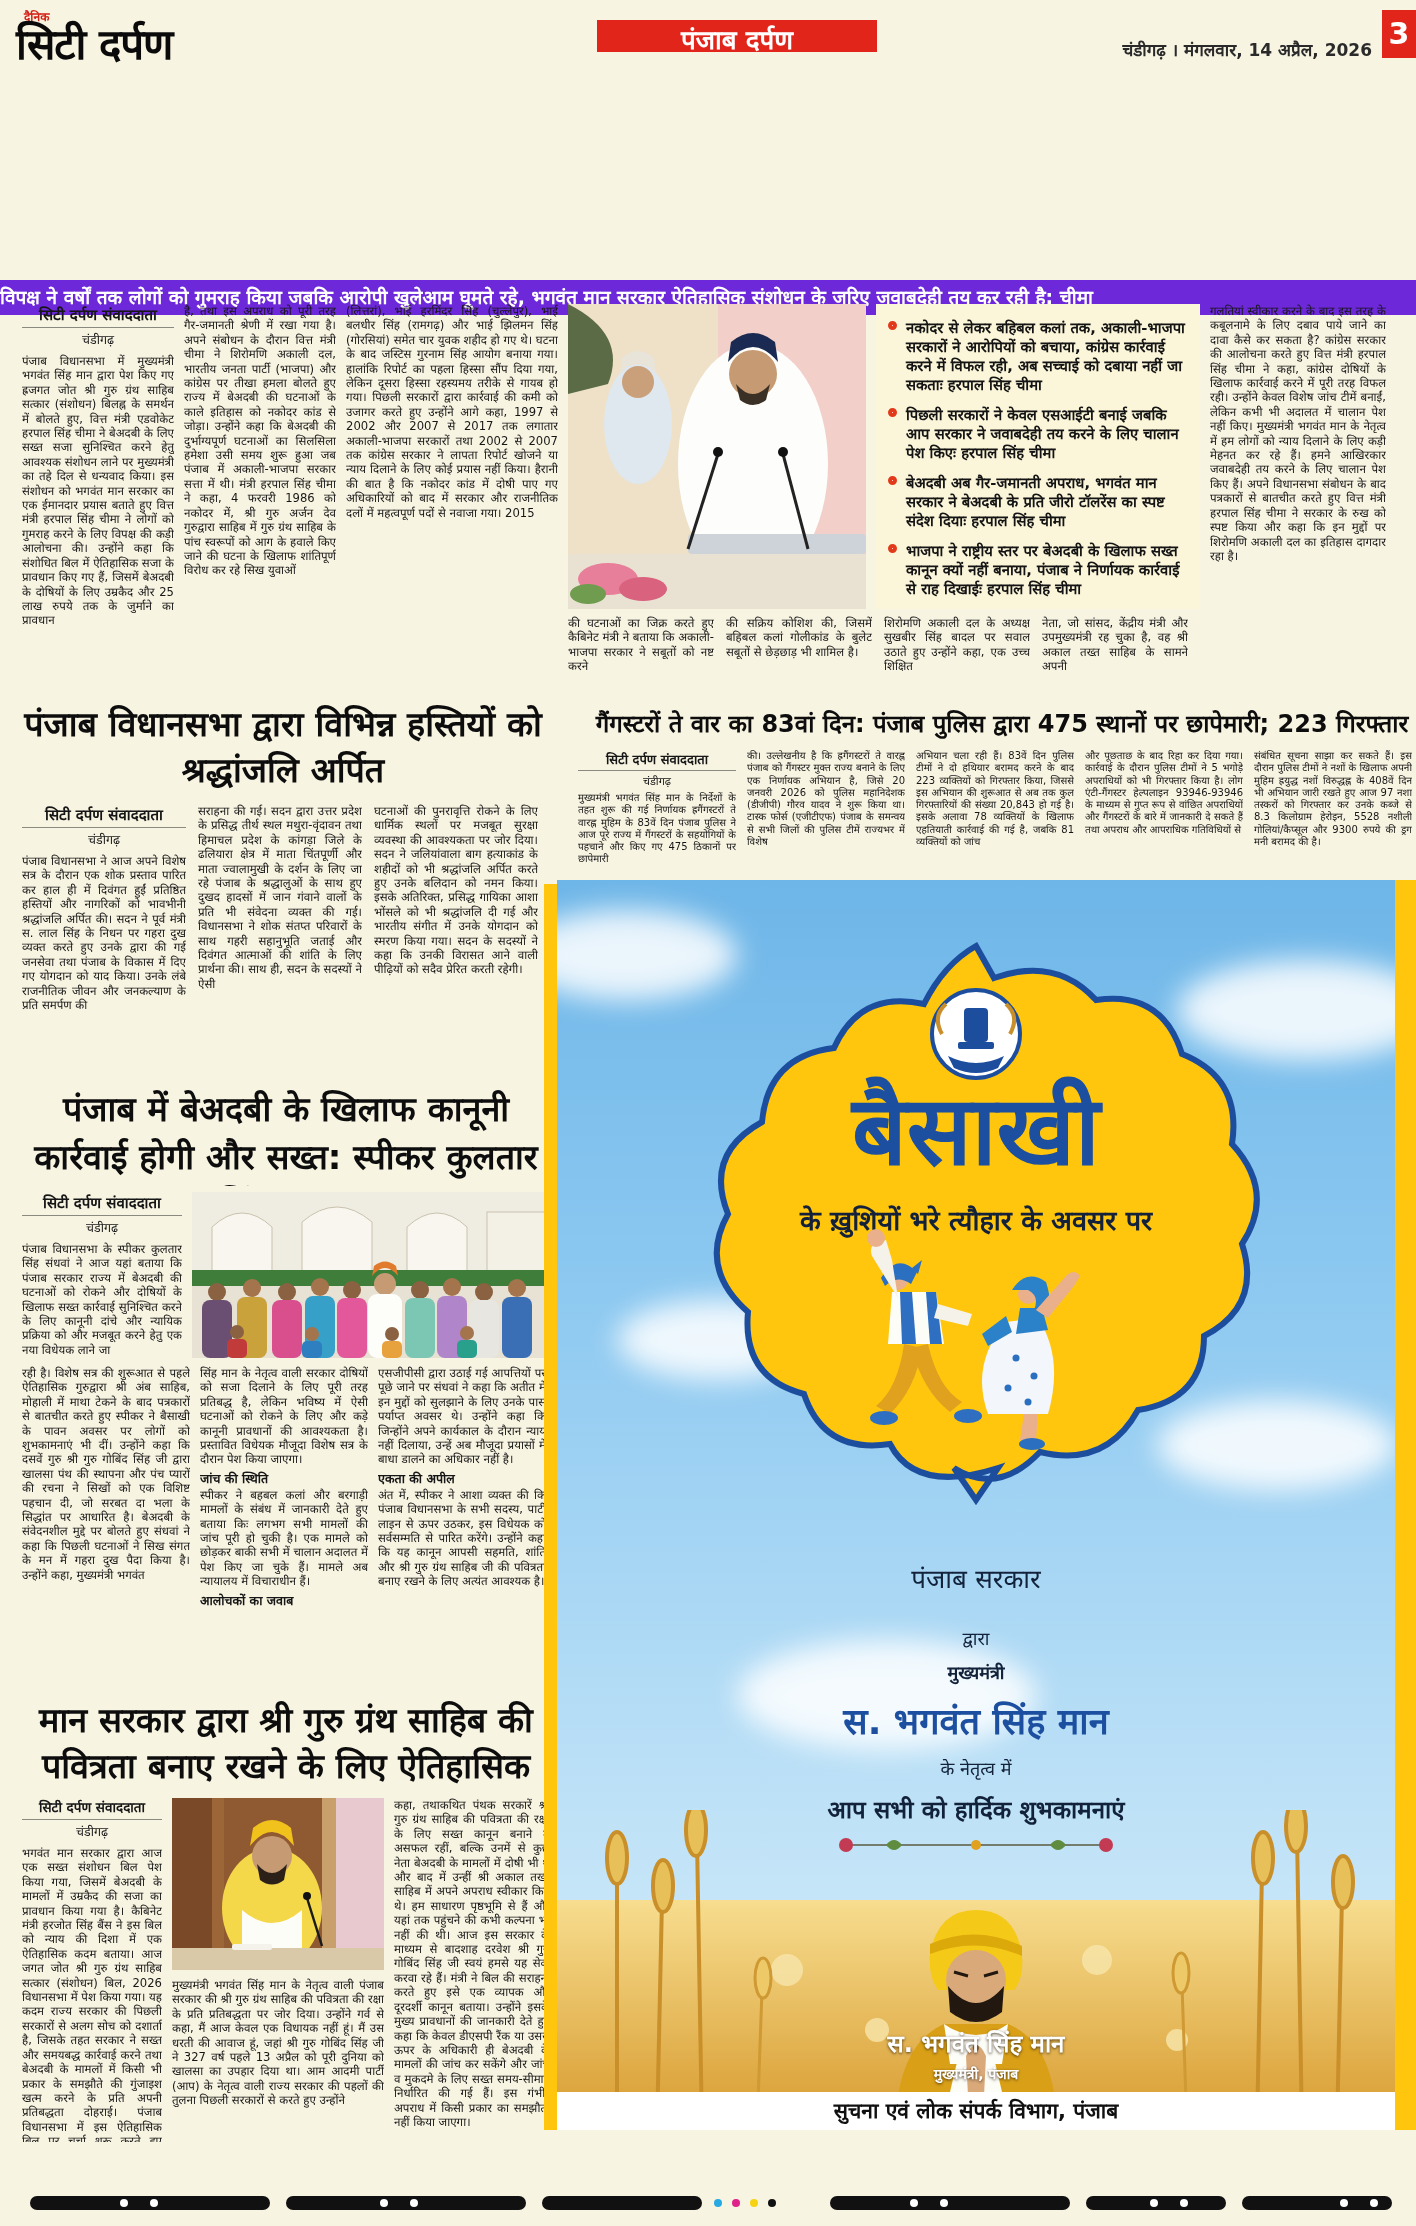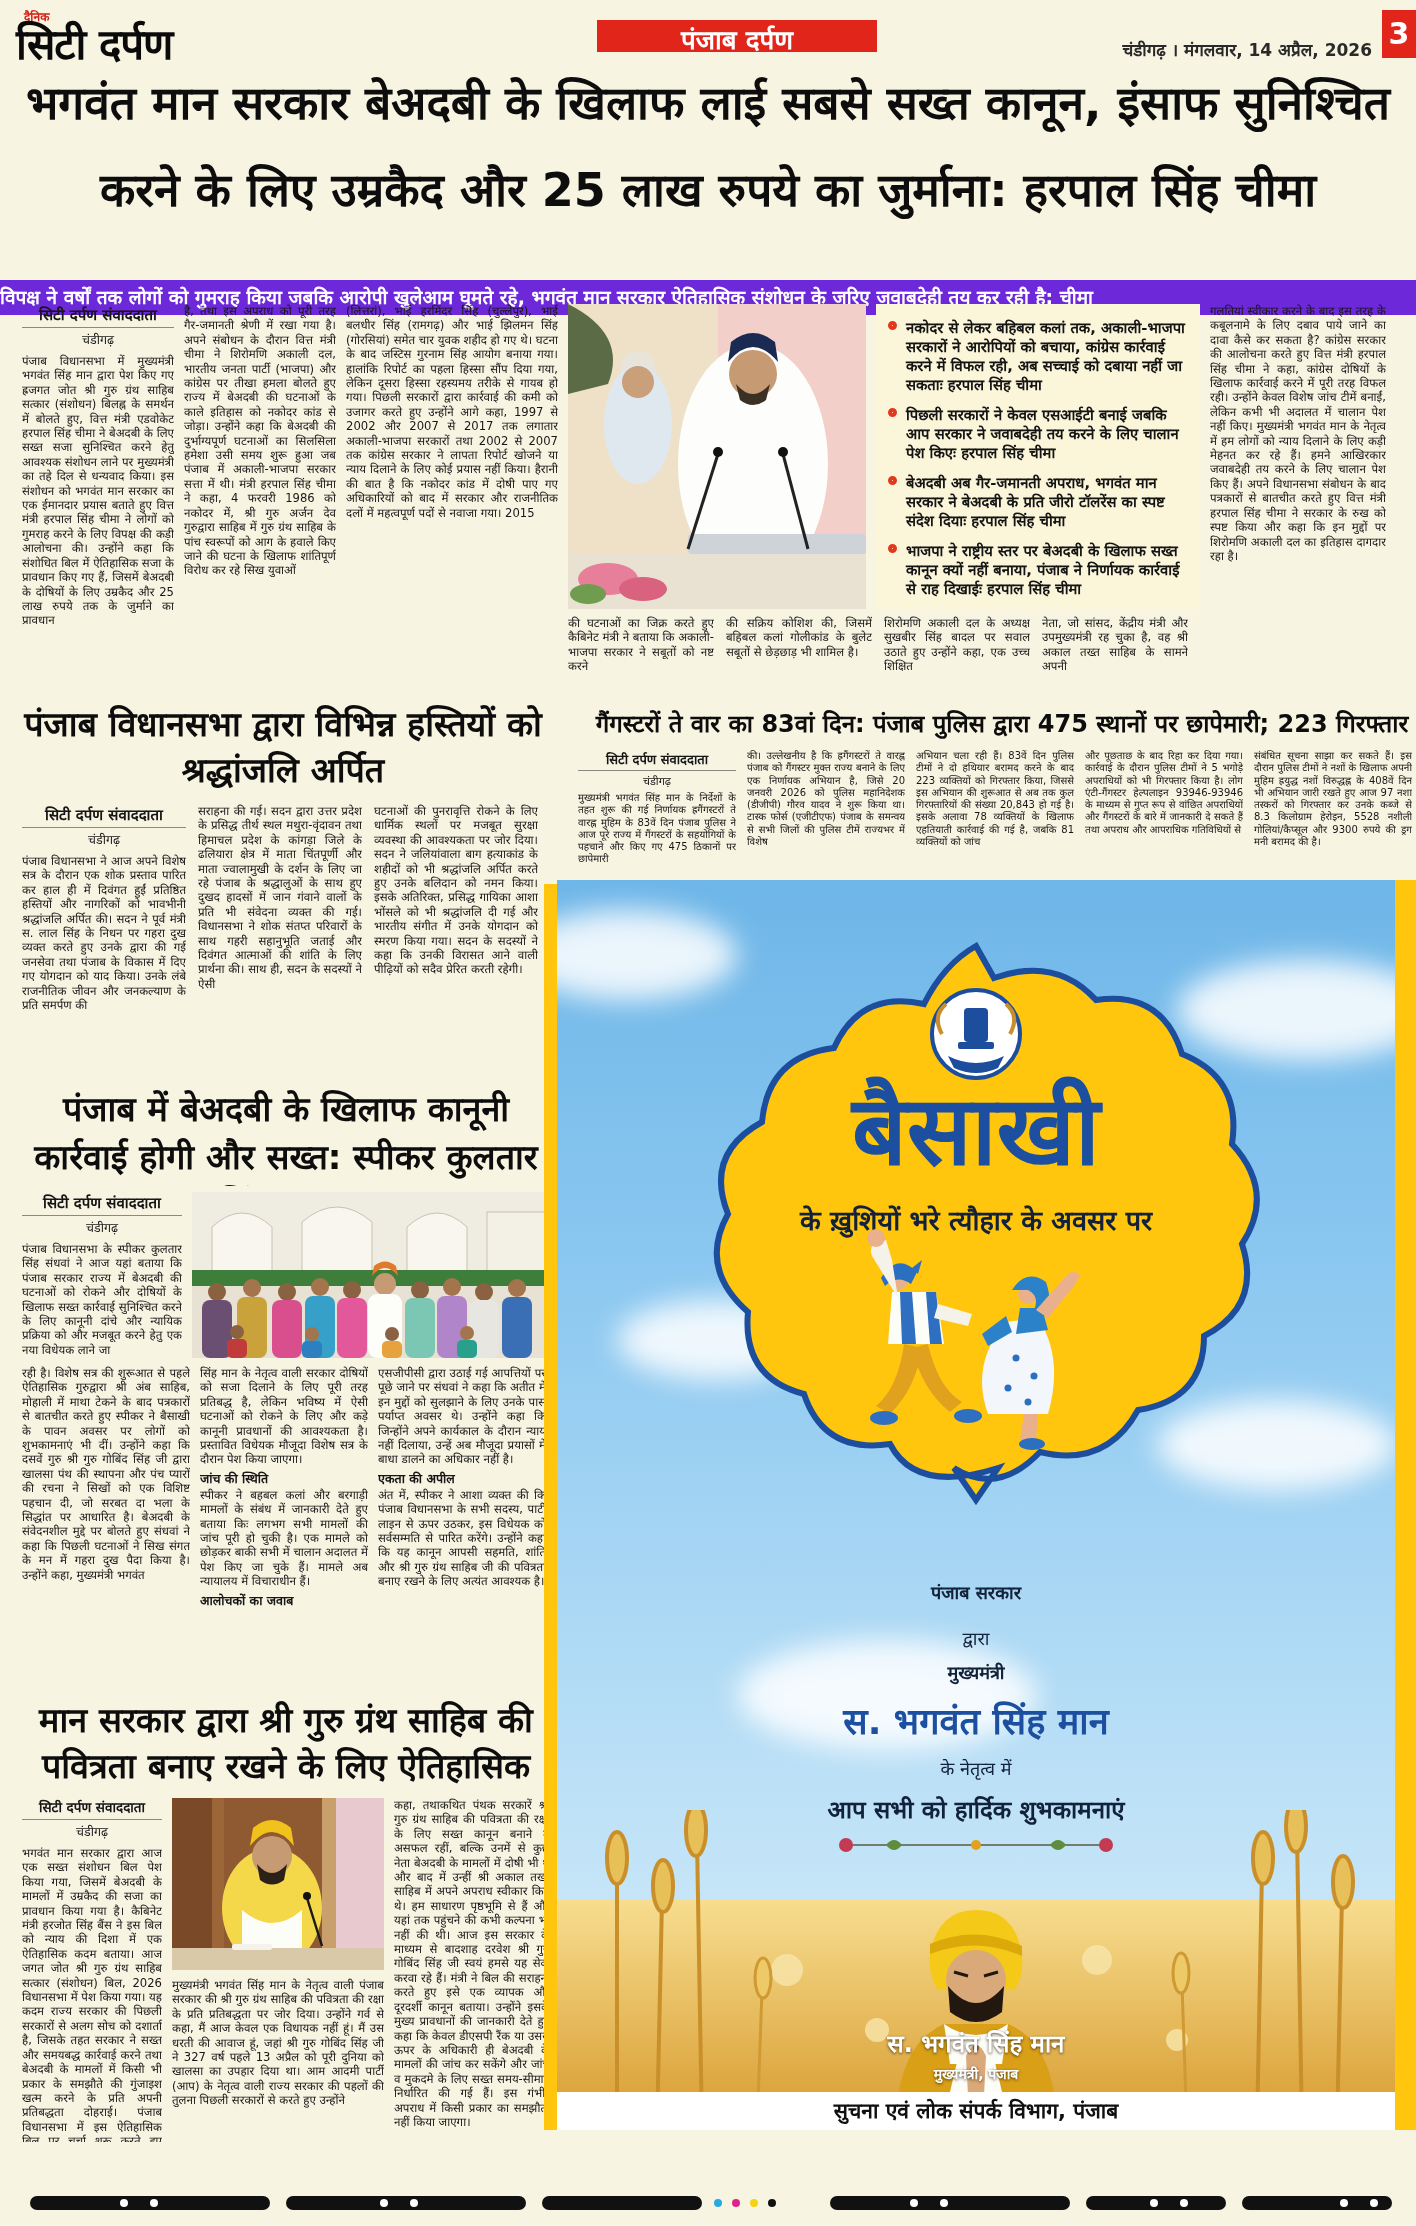--- a/index.html
+++ b/index.html
@@ -55,21 +55,20 @@
 <div class="page">
 
   <div class="abs masthead-small" style="left:24px; top:8px;">दैनिक</div>
   <div class="abs masthead" style="left:16px; top:14px;">सिटी दर्पण</div>
   <div class="abs banner" style="left:597px; top:20px; width:280px; height:32px;">
     <span>पंजाब दर्पण</span>
   </div>
   <div class="abs dateline" style="left:1090px; top:38px; width:282px;">चंडीगढ़ । मंगलवार, 14 अप्रैल, 2026</div>
   <div class="abs pagebox" style="left:1382px; top:10px; width:34px; height:48px;">3</div>
 
-  <div class="abs mainhead" style="left:6px; top:60px; width:1404px; height:196px; overflow:hidden;">भगवंत मान सरकार बेअदबी के खिलाफ लाई सबसे सख्त कानून, इंसाफ सुनिश्चित करने के लिए उम्रकैद और 25 लाख रुपये का जुर्माना: हरपाल सिंह चीमा</div>
   <div class="abs substrip" style="left:0; top:262px; width:1416px; height:35px;">
     <span>विपक्ष ने वर्षों तक लोगों को गुमराह किया जबकि आरोपी खुलेआम घूमते रहे, भगवंत मान सरकार ऐतिहासिक संशोधन के जरिए जवाबदेही तय कर रही है: चीमा</span>
   </div>
 
   <div class="abs row" style="left:22px; top:304px; width:1374px; height:398px; gap:10px;">
     <div style="width:152px;">
       <div class="byline">सिटी दर्पण संवाददाता</div>
       <div class="place">चंडीगढ़</div>
       <div class="body-col" style="height:332px;">पंजाब विधानसभा में मुख्यमंत्री भगवंत सिंह मान द्वारा पेश किए गए ह्रजगत जोत श्री गुरु ग्रंथ साहिब सत्कार (संशोधन) बिलह्न के समर्थन में बोलते हुए, वित्त मंत्री एडवोकेट हरपाल सिंह चीमा ने बेअदबी के लिए सख्त सजा सुनिश्चित करने हेतु आवश्यक संशोधन लाने पर मुख्यमंत्री का तहे दिल से धन्यवाद किया। इस संशोधन को भगवंत मान सरकार का एक ईमानदार प्रयास बताते हुए वित्त मंत्री हरपाल सिंह चीमा ने लोगों को गुमराह करने के लिए विपक्ष की कड़ी आलोचना की। उन्होंने कहा कि संशोधित बिल में ऐतिहासिक सजा के प्रावधान किए गए हैं, जिसमें बेअदबी के दोषियों के लिए उम्रकैद और 25 लाख रुपये तक के जुर्माने का प्रावधान</div>
     </div>
@@ -292,21 +291,21 @@
           <circle cx="332" cy="450" r="3.5" fill="#2b6fc0"></circle>
           <circle cx="352" cy="464" r="3.5" fill="#2b6fc0"></circle>
         <path d="M344,370 l22,0 6,22 -32,4 Z" fill="#2b82c9"></path>
         <path d="M360,372 l30,-34 q8,-8 14,0 l-6,10 -26,32 Z" fill="#eab08b"></path>
         <path d="M330,378 l-24,18 6,12 24,-14 Z" fill="#2b82c9"></path>
         <path d="M348,476 l-4,26 16,0 2,-26 Z" fill="#eab08b"></path>
         <ellipse cx="356" cy="506" rx="13" ry="6" fill="#2b6fc0"></ellipse>
       </g>
     </svg>
 
-    <div class="ad-line" style="top:700px; font-size:18px; font-weight:bold;">पंजाब सरकार</div>
+    <div class="ad-line" style="top:680px; font-size:26px; font-weight:normal;">पंजाब सरकार</div>
     <div class="ad-line" style="top:746px; font-size:18px;">द्वारा</div>
     <div class="ad-line" style="top:780px; font-size:18px; font-weight:bold;">मुख्यमंत्री</div>
     <div class="ad-line ad-blue" style="top:816px; font-size:36px; font-weight:800;">स. भगवंत सिंह मान</div>
     <div class="ad-line" style="top:876px; font-size:18px;">के नेतृत्व में</div>
     <div class="ad-line" style="top:912px; font-size:24px; font-weight:bold;">आप सभी को हार्दिक शुभकामनाएं</div>
     <svg class="abs" style="left:269px; top:952px;" width="300" height="26" viewBox="0 0 300 26">
       <line x1="20" y1="13" x2="280" y2="13" stroke="#5a5a40" stroke-width="1.5"></line>
       <circle cx="20" cy="13" r="7" fill="#c23b52"></circle>
         <circle cx="150" cy="13" r="5" fill="#e0a11e"></circle>
         <circle cx="280" cy="13" r="7" fill="#c23b52"></circle>

